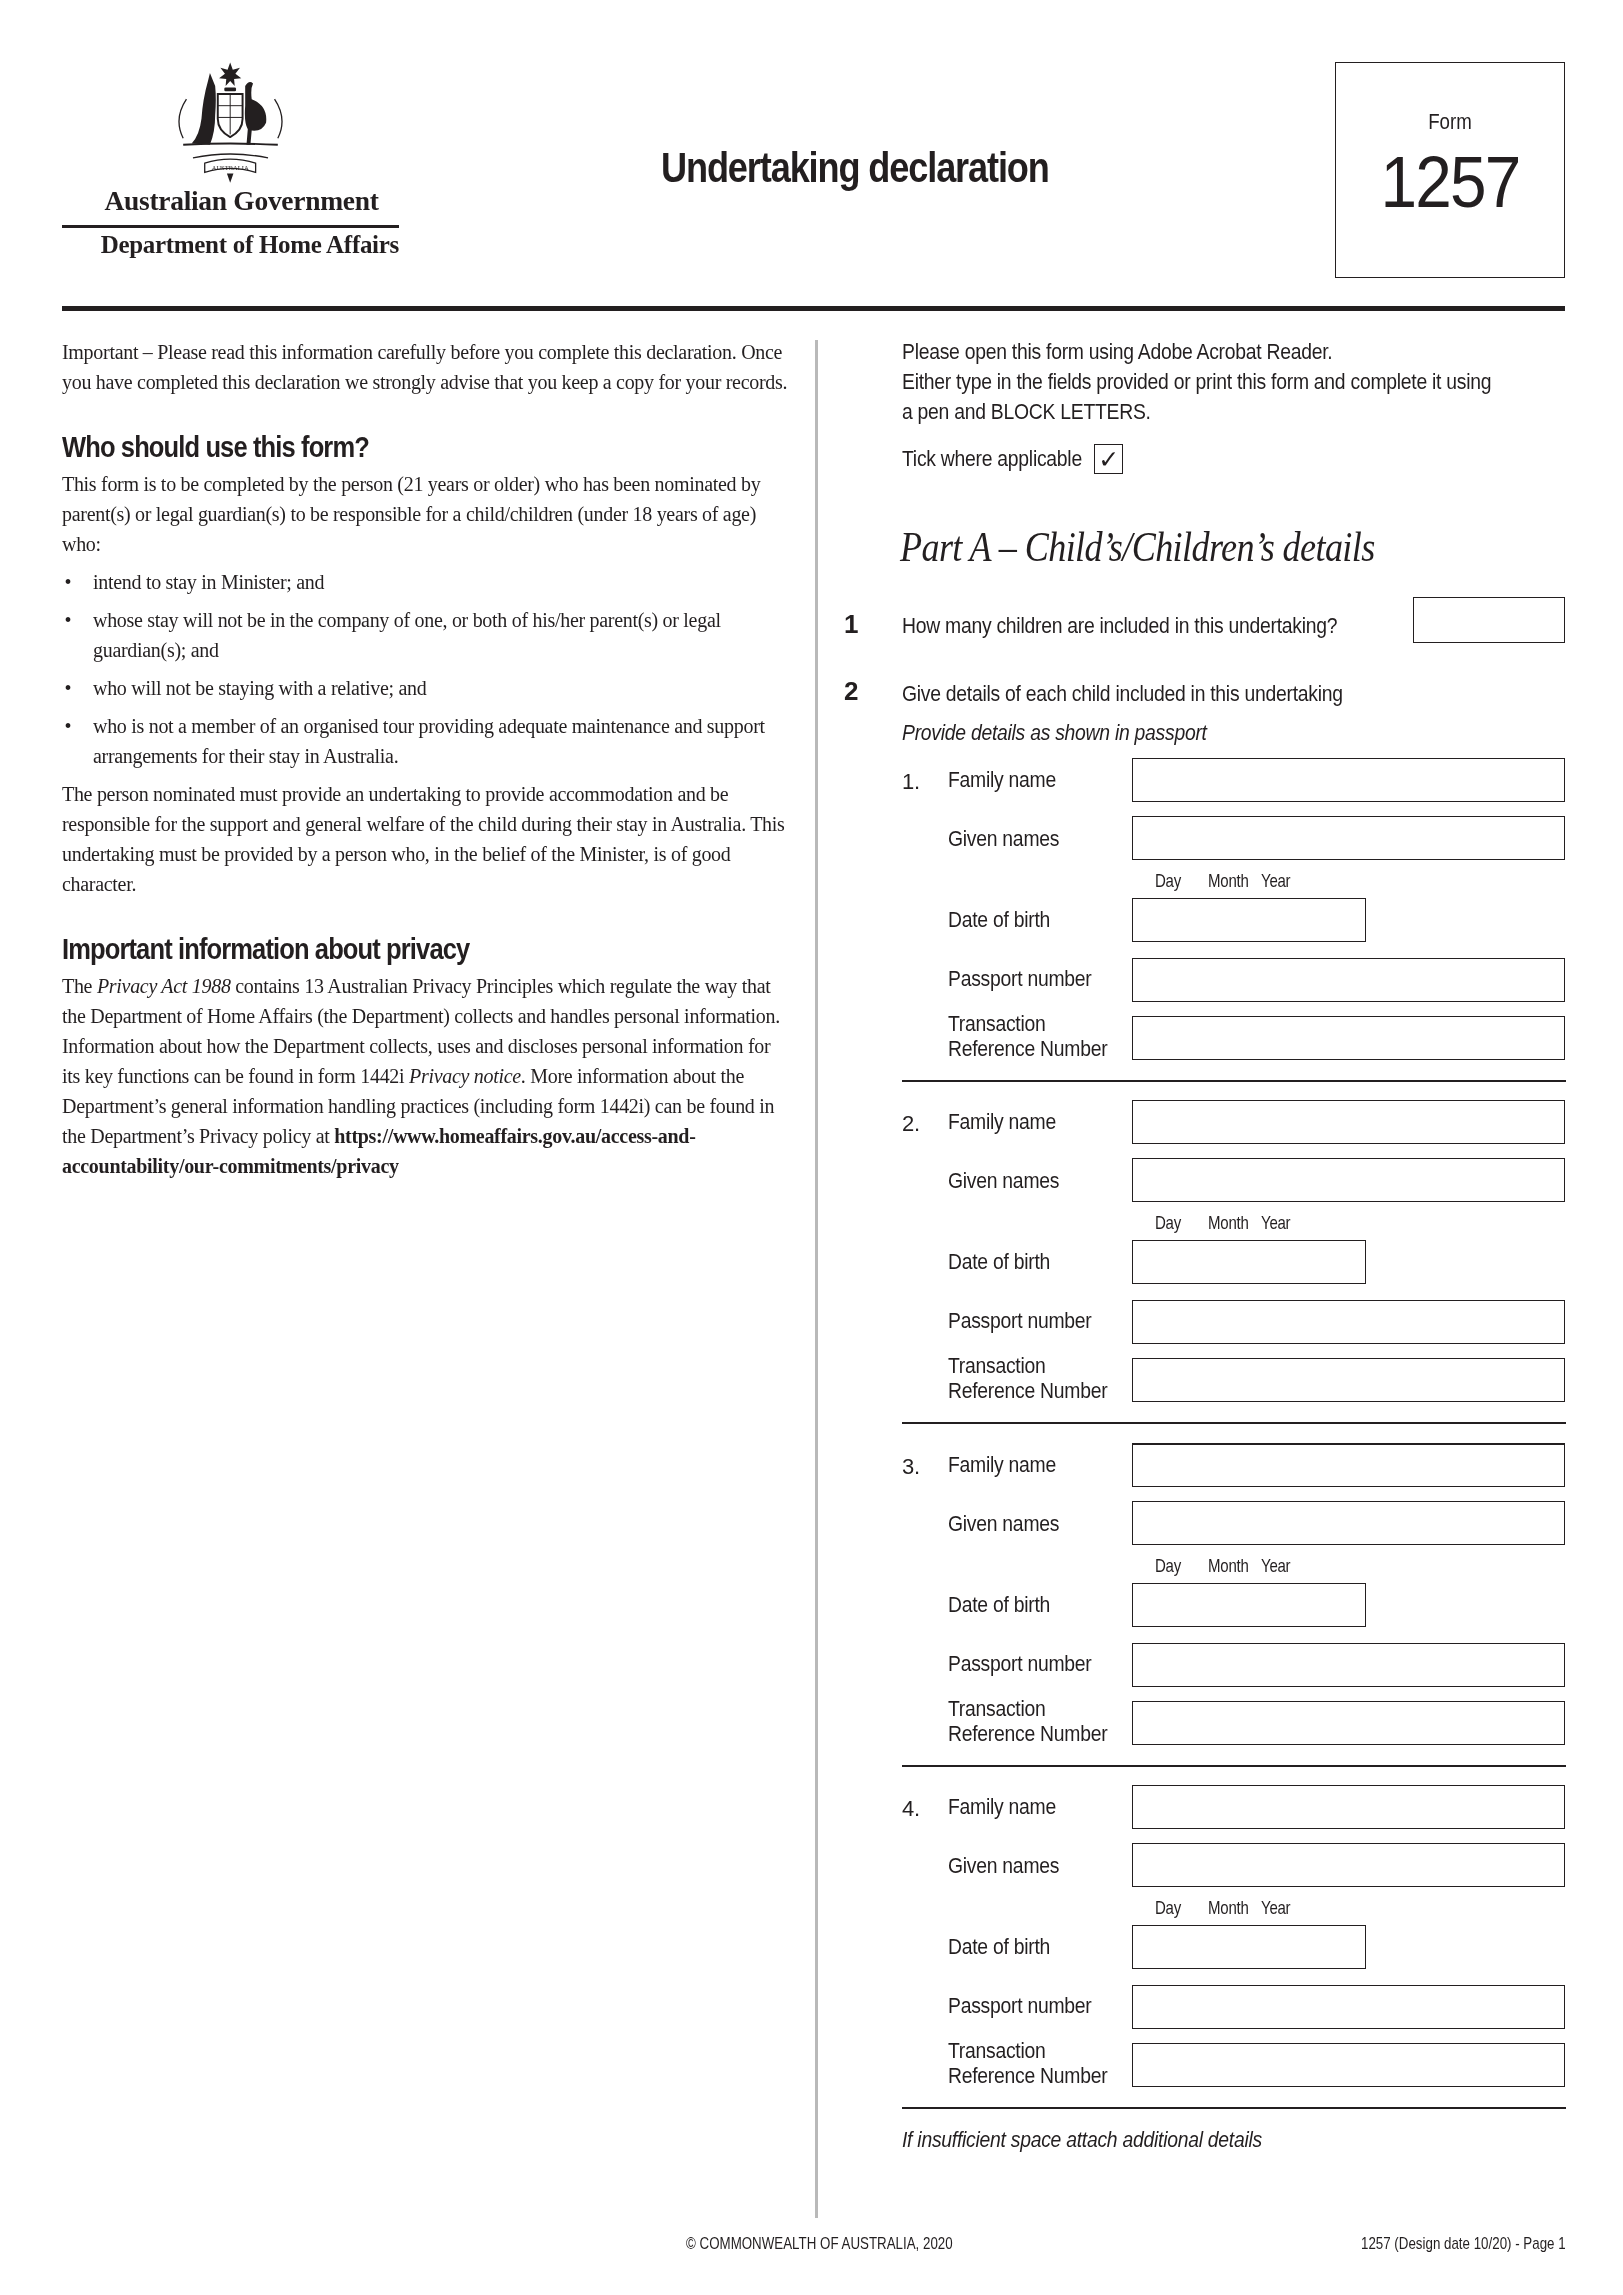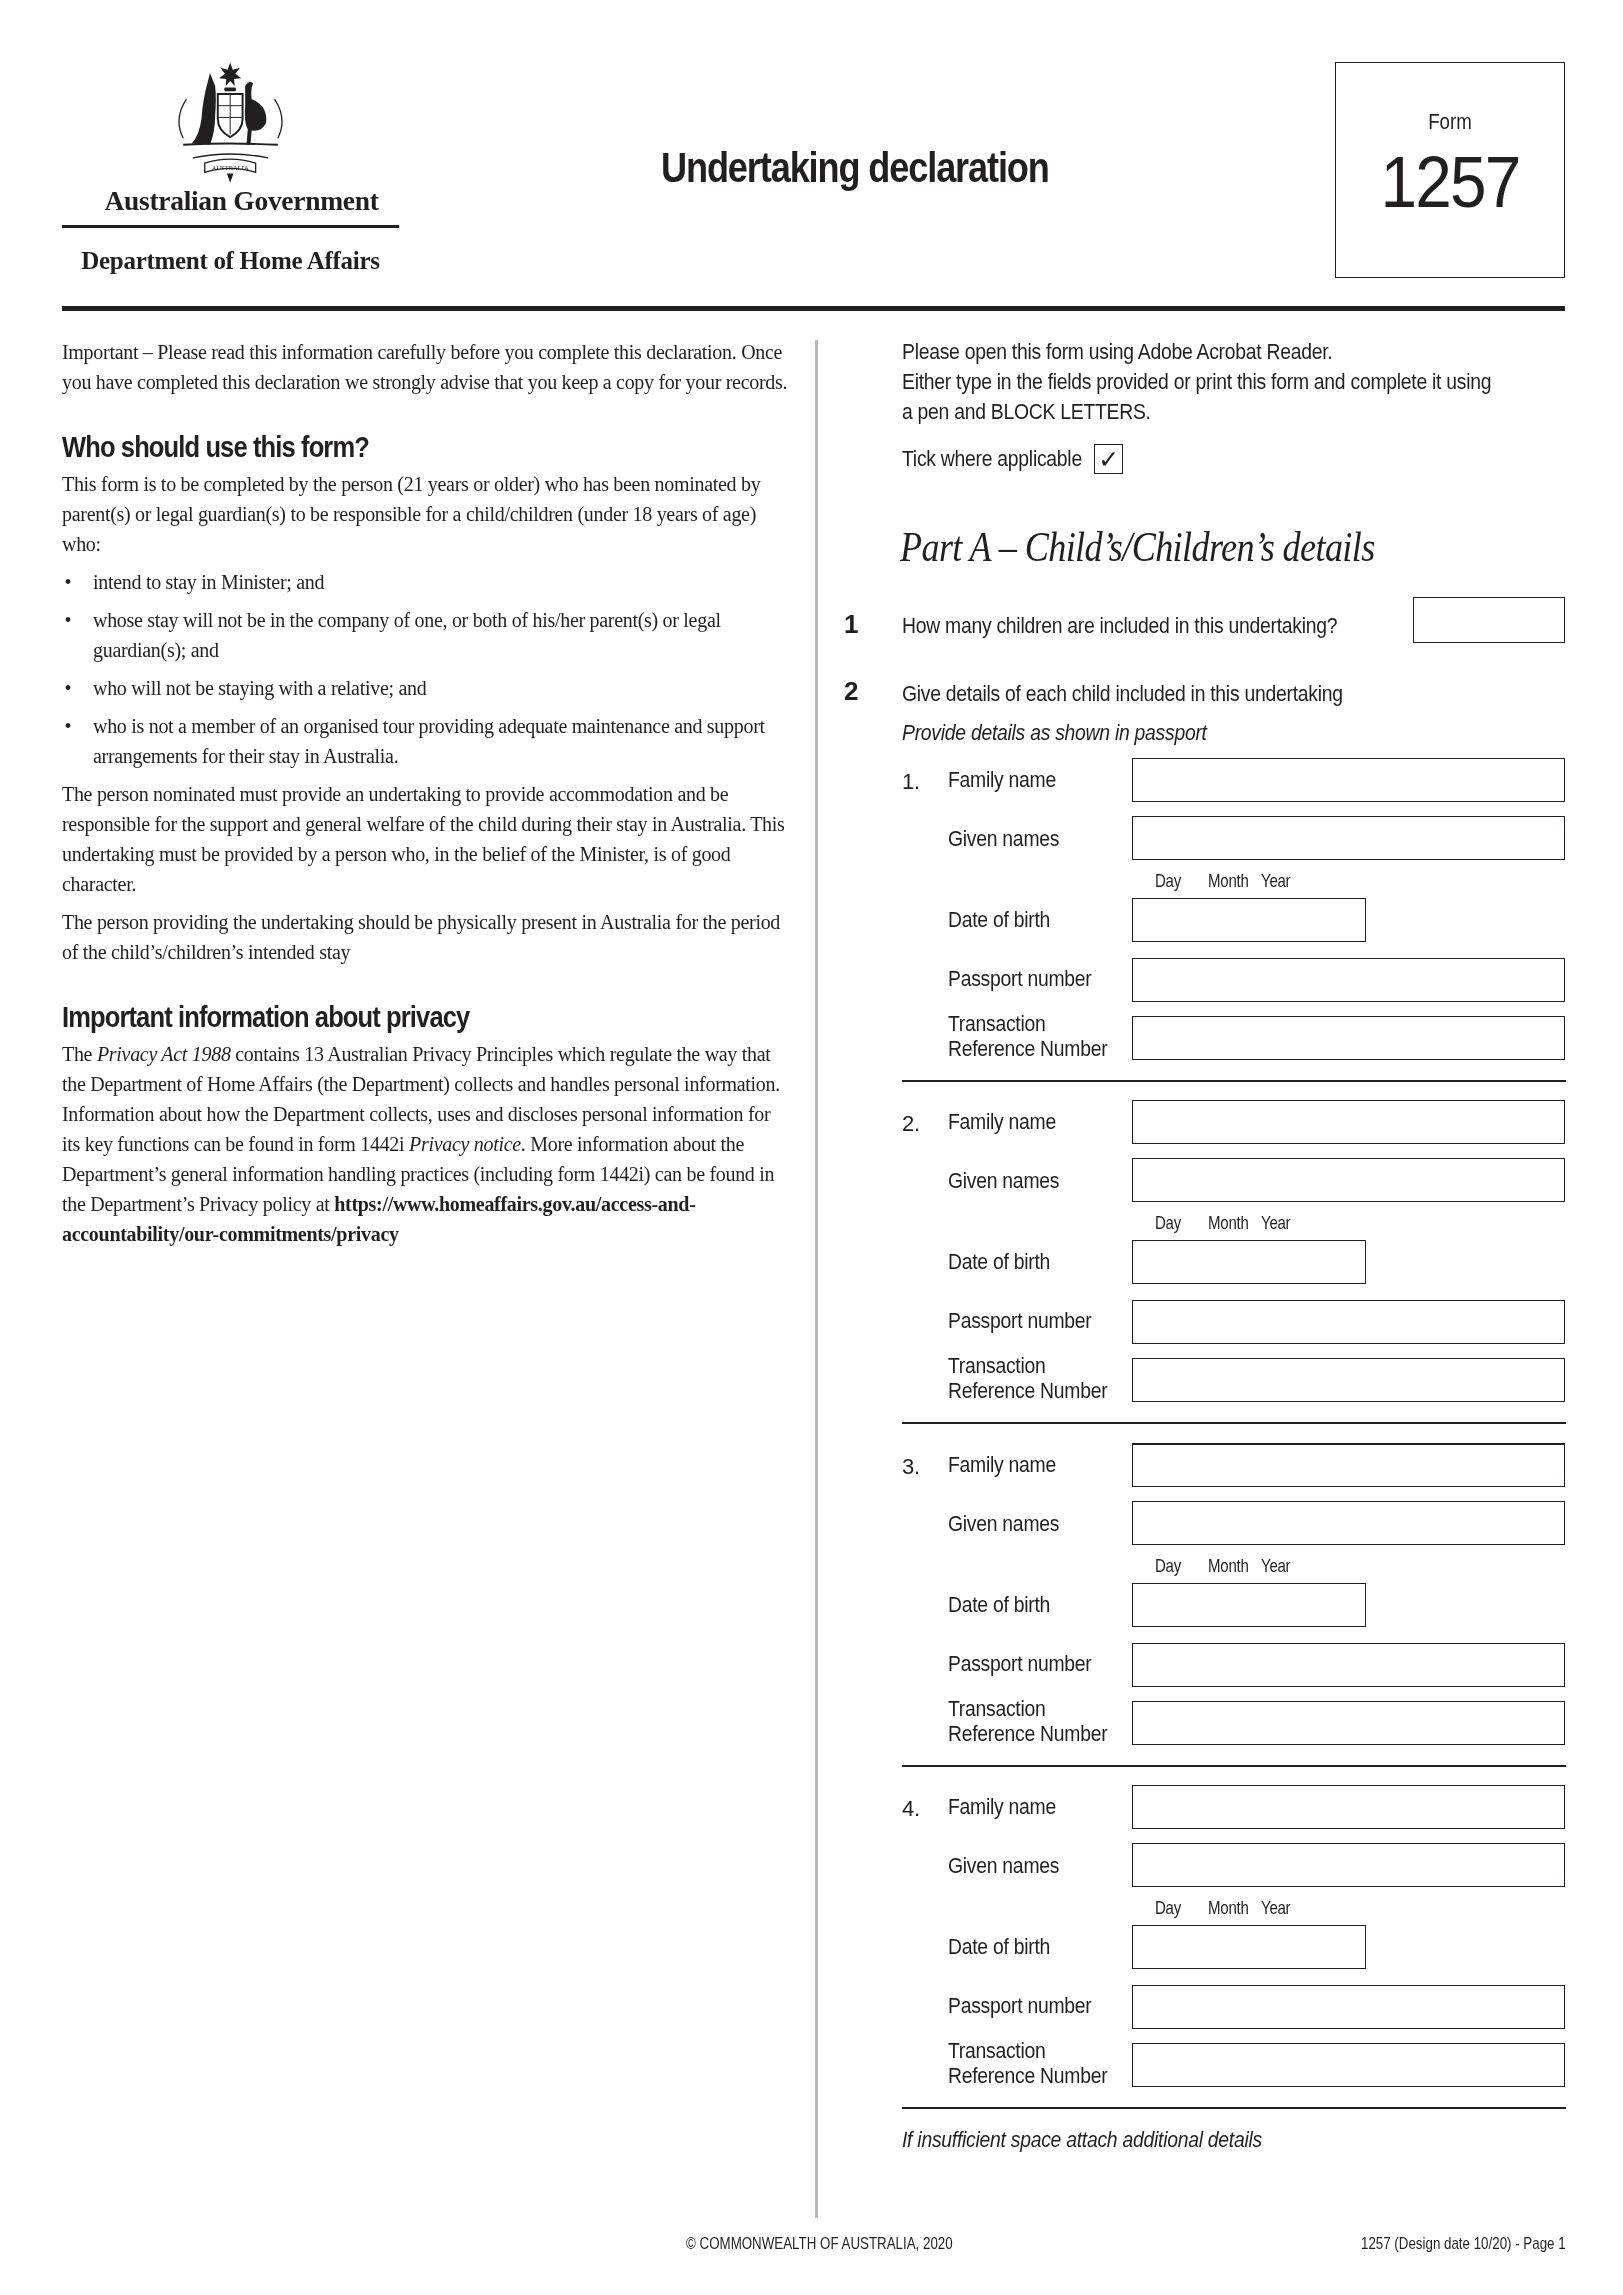--- a/index.html
+++ b/index.html
@@ -6,21 +6,21 @@
   html, body { width: 1623px; height: 2295px; background: #ffffff; overflow: hidden; }
   body { position: relative; color: #231f20; font-family: "Liberation Sans", sans-serif; }
   .abs { position: absolute; }
   .serif { font-family: "Liberation Serif", serif; }
   .sans { font-family: "Liberation Sans", sans-serif; }
 
   
   .crest { left: 147px; top: 60px; width: 167px; height: 124px; }
   .gov-name { left: 73px; top: 185px; width: 337px; text-align: center; font-size: 27.5px; font-weight: bold; letter-spacing: -0.3px; }
   .gov-rule { left: 62px; top: 225px; width: 337px; height: 2.6px; background: #231f20; }
-  .dept-name { left: 62px; top: 247px; width: 337px; text-align: center; font-size: 25px; font-weight: bold; letter-spacing: -0.3px; }
+  .dept-name { left: 62px; top: 231px; width: 337px; text-align: right; font-size: 25px; font-weight: bold; letter-spacing: -0.3px; }
   .doc-title { left: 661px; top: 144px; font-size: 42px; font-weight: bold; letter-spacing: -1.3px; transform: scaleX(0.86); transform-origin: left top; }
   .form-box { left: 1335px; top: 62px; width: 230px; height: 216px; border: 1.6px solid #231f20; }
   .form-label { left: 0; right: 0; top: 46px; text-align: center; font-size: 22px; transform: scaleX(0.85); }
   .form-number { left: 0; right: 0; top: 77px; text-align: center; font-size: 73px; letter-spacing: -2px; transform: scaleX(0.9); }
   .header-rule { left: 62px; top: 306px; width: 1503px; height: 4.6px; background: #231f20; }
 
   
   .col-divider { left: 815px; top: 340px; width: 2.6px; height: 1878px; background: #b9b9b9; }
 
   
@@ -109,21 +109,20 @@
 
   <h2 class="section-heading">Who should use this form?</h2>
   <p class="body-text">This form is to be completed by the person (21 years or older) who has been nominated by parent(s) or legal guardian(s) to be responsible for a child/children (under 18 years of age) who:</p>
   <ul class="bullets body-text">
     <li>intend to stay in Minister; and</li>
     <li>whose stay will not be in the company of one, or both of his/her parent(s) or legal guardian(s); and</li>
     <li>who will not be staying with a relative; and</li>
     <li>who is not a member of an organised tour providing adequate maintenance and support arrangements for their stay in Australia.</li>
   </ul>
   <p class="body-text para">The person nominated must provide an undertaking to provide accommodation and be responsible for the support and general welfare of the child during their stay in Australia. This undertaking must be provided by a person who, in the belief of the Minister, is of good character.</p>
-  <p class="body-text para">The person providing the undertaking should be physically present in Australia for the period of the child’s/children’s intended stay</p>
 
   <h2 class="section-heading">Important information about privacy</h2>
   <p class="body-text"><span>The </span><i>Privacy Act 1988</i><span> contains 13 Australian Privacy Principles which regulate the way that the Department of Home Affairs (the Department) collects and handles personal information. Information about how the Department collects, uses and discloses personal information for its key functions can be found in form 1442i </span><i>Privacy notice</i><span>. More information about the Department’s general information handling practices (including form 1442i) can be found in the Department’s Privacy policy at </span><span class="privacy-link" style="word-break: break-word;">https://www.homeaffairs.gov.au/access-and-accountability/our-commitments/privacy</span></p>
 </div>
 
 <div class="abs instructions rc-text">
   <span class="line">Please open this form using Adobe Acrobat Reader.</span>
   <span class="line">Either type in the fields provided or print this form and complete it using</span>
   <span class="line">a pen and BLOCK LETTERS.</span>
 </div>

